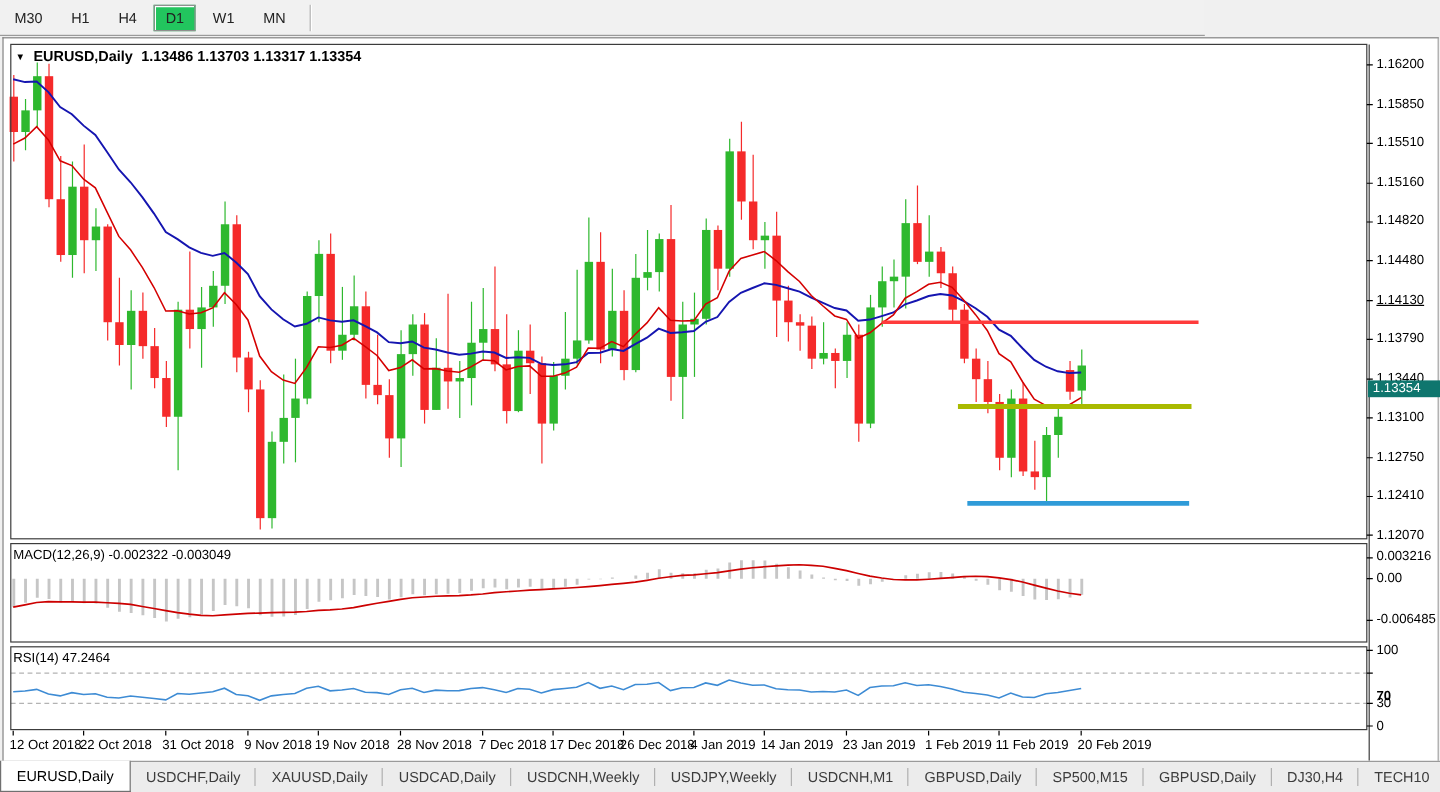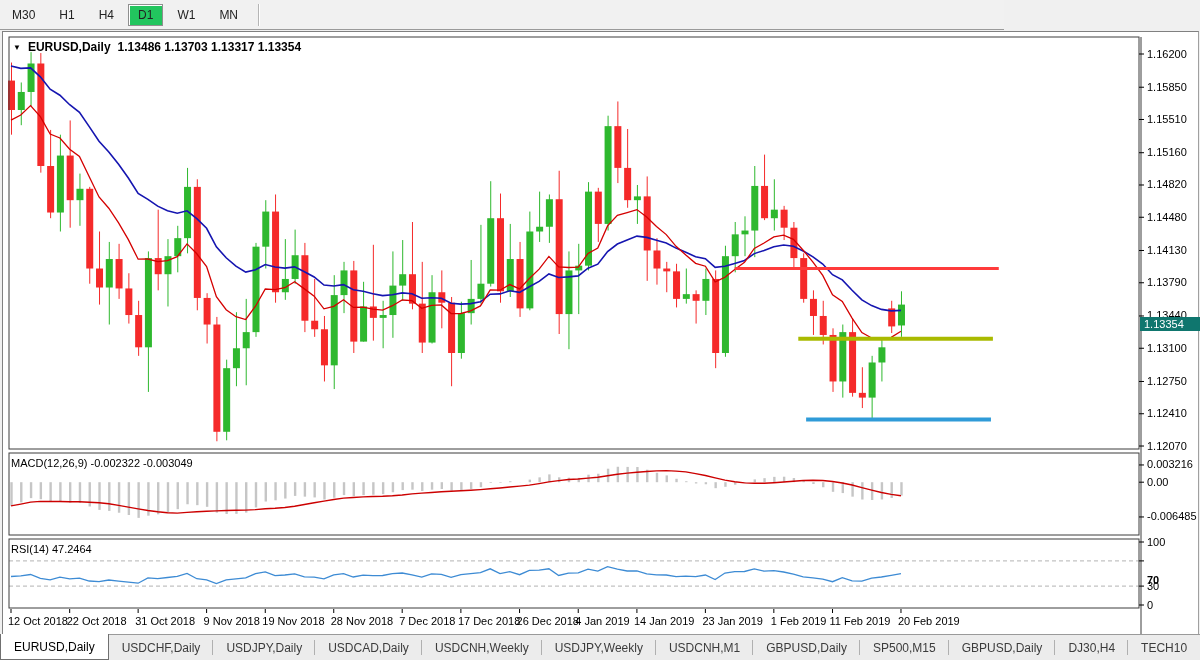--- a/index.html
+++ b/index.html
@@ -393,21 +393,21 @@
       </g>
     </svg>
 
   <div id="priceLabels">
       <div class="axis-label" style="left: 1144px; top: 15.5px;">1.16200</div>
       <div class="axis-label" style="left: 1144px; top: 48.722px;">1.15850</div>
       <div class="axis-label" style="left: 1144px; top: 80.9948px;">1.15510</div>
       <div class="axis-label" style="left: 1144px; top: 114.217px;">1.15160</div>
       <div class="axis-label" style="left: 1144px; top: 146.49px;">1.14820</div>
       <div class="axis-label" style="left: 1144px; top: 178.762px;">1.14480</div>
-      <div class="axis-label" style="left: 1144px; top: 211.984px;">1.14130</div>
+      <div class="axis-label" style="left: 1144px; top: 211.984px; text-decoration: underline;">1.14130</div>
       <div class="axis-label" style="left: 1144px; top: 244.257px;">1.13790</div>
       <div class="axis-label" style="left: 1144px; top: 277.479px;">1.13440</div>
       <div class="axis-label" style="left: 1144px; top: 309.752px;">1.13100</div>
       <div class="axis-label" style="left: 1144px; top: 342.974px;">1.12750</div>
       <div class="axis-label" style="left: 1144px; top: 375.247px;">1.12410</div>
       <div class="axis-label" style="left: 1144px; top: 407.52px;">1.12070</div>
     </div>
   <div class="badge" id="priceBadge" style="left: 1137px; top: 285.142px; width: 56px;">1.13354</div>
 
   <div class="ind-title" id="macdTitle" style="left: 8px; top: 425px; text-align: right;">MACD(12,26,9) -0.002322 -0.003049</div>
@@ -440,21 +440,21 @@
       <div class="date-label" style="left: 699.38px; top: 583px;">23 Jan 2019</div>
       <div class="date-label" style="left: 767.84px; top: 583px;">1 Feb 2019</div>
       <div class="date-label" style="left: 826.52px; top: 583px;">11 Feb 2019</div>
       <div class="date-label" style="left: 894.98px; top: 583px;">20 Feb 2019</div>
     </div>
 </div>
 
 <div class="tab-bar" id="tabBar">
     <div class="tab active">EURUSD,Daily</div>
     <div class="tab">USDCHF,Daily</div>
-    <div class="tab">USDJPY,Daily</div>
+    <div class="tab">XAUUSD,Daily</div>
     <div class="tab">USDCAD,Daily</div>
     <div class="tab">USDCNH,Weekly</div>
     <div class="tab">USDJPY,Weekly</div>
     <div class="tab">USDCNH,M1</div>
     <div class="tab">GBPUSD,Daily</div>
     <div class="tab">SP500,M15</div>
     <div class="tab">GBPUSD,Daily</div>
     <div class="tab">DJ30,H4</div>
     <div class="tab">TECH10</div>
   </div>

